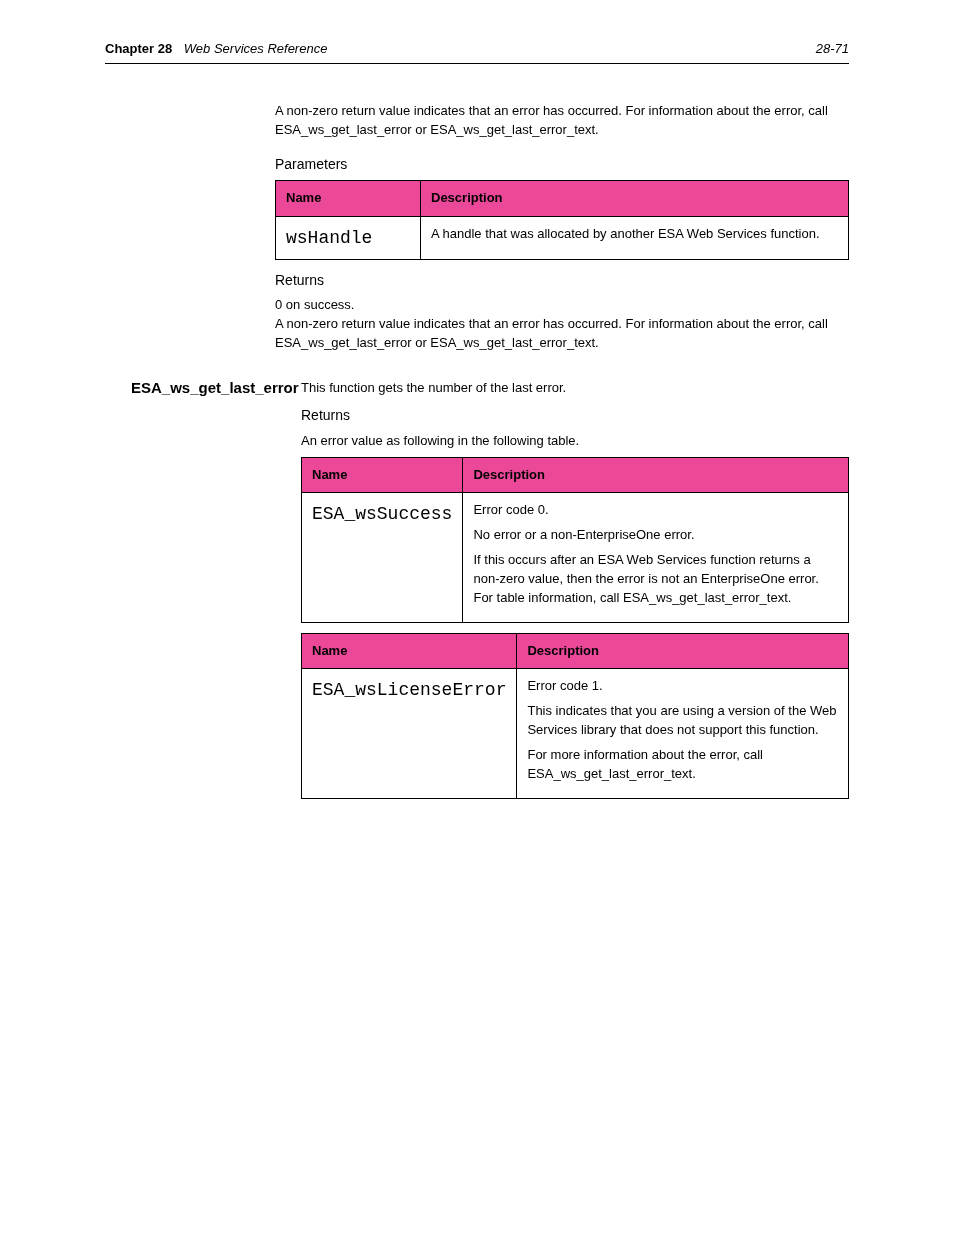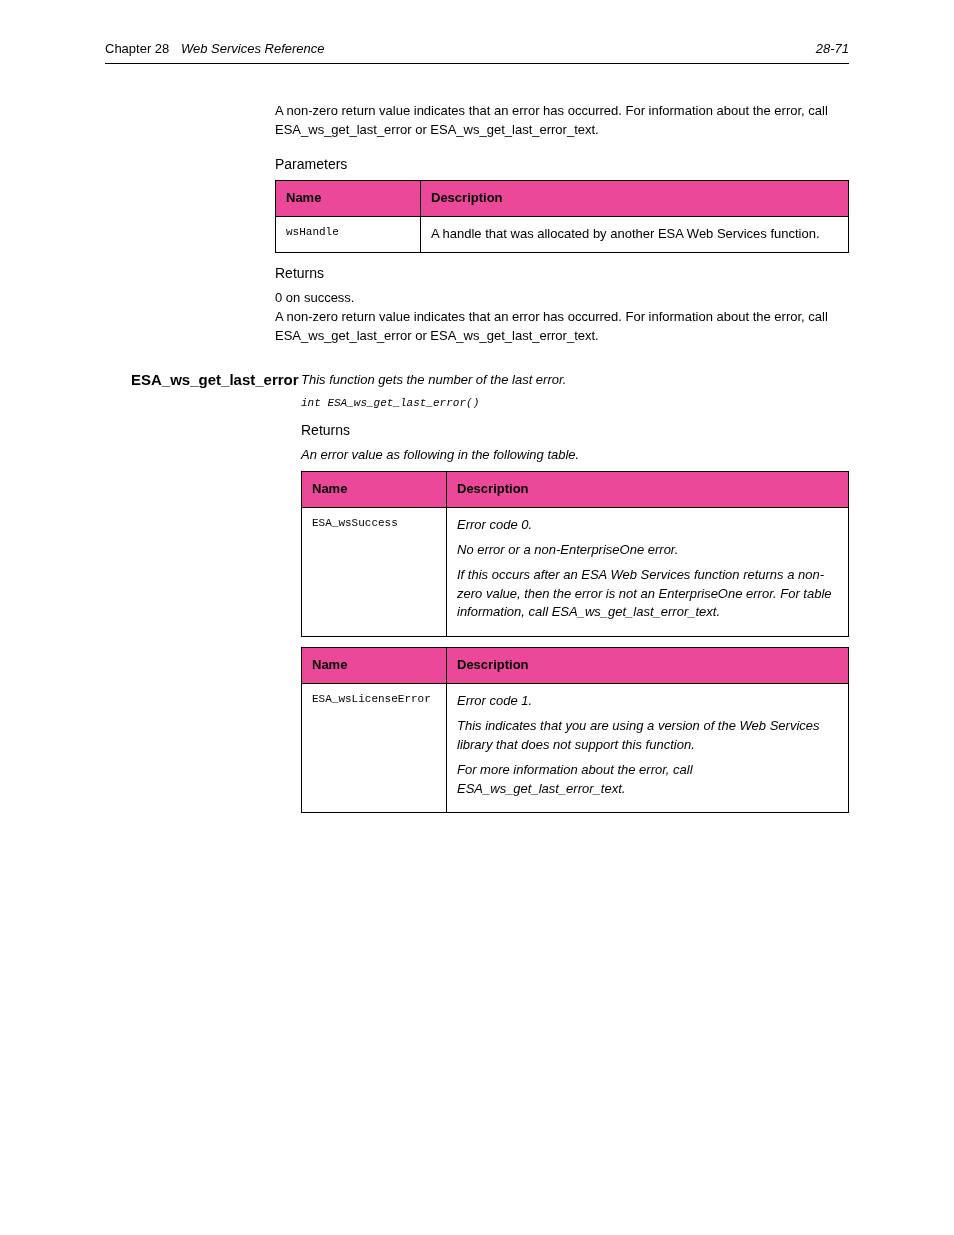--- a/index.html
+++ b/index.html
@@ -1,33 +1,33 @@
 <!DOCTYPE html>
 <html><head>
 <meta charset="utf-8">
 <style>
   * { box-sizing: border-box; margin: 0; padding: 0; }
   html, body { width: 954px; background: #fff; font-family: "Helvetica Neue", Helvetica, Arial, sans-serif; color: #000; font-size: 13px; line-height: 1.45; }
   .page { padding: 40px 105px 80px 105px; }
   .runhead { display: flex; justify-content: space-between; align-items: baseline; border-bottom: 1px solid #000; padding-bottom: 4px; margin-bottom: 38px; font-size: 13px; }
-  .runhead .chap-num { font-weight: 400; }
+  .runhead .chap-num { font-weight: 700; }
   .runhead .chap-title { font-style: italic; margin-left: 8px; }
   .runhead .page-num { font-style: italic; }
   .right-col { margin-left: 170px; }
   .sec-intro { margin-left: 170px; margin-bottom: 14px; }
   .sec-row { display: flex; align-items: flex-start; margin-top: 26px; }
   .sec-label { width: 170px; flex: 0 0 170px; font-size: 17px; font-weight: 600; margin-left: 26px; }
   .sec-body { flex: 1; font-size: 13px; }
-  .sec-body p { margin-bottom: 6px; font-style: italic; }
+  .sec-body p { margin-bottom: 6px; }
   .small-head { font-size: 14px; font-weight: 400; margin-top: 8px; margin-bottom: 6px; }
   table.param { width: 100%; border-collapse: collapse; margin-top: 6px; margin-bottom: 10px; font-size: 13px; }
   table.param th, table.param td { border: 1px solid #000; text-align: left; vertical-align: top; padding: 8px 10px; }
   table.param th { background: #ec4899; font-weight: 600; }
   table.param td.label { width: 145px; }
-  .code { font-family: "Courier New", Courier, monospace; font-size: 11px; }
+  .code { font-family: "Courier New", Courier, monospace; font-size: 18px; }
 </style>
 </head>
 <body>
 
 <div class="page">
 
   <div class="runhead">
     <div>
       <span class="chap-num">Chapter 28</span>
       <span class="chap-title">Web Services Reference</span>
@@ -53,21 +53,20 @@
       </table>
     <div class="small-head">Returns</div>
     <p style="white-space: pre-line;">0 on success.
 A non-zero return value indicates that an error has occurred. For information about the error, call ESA_ws_get_last_error or ESA_ws_get_last_error_text.</p>
   </div>
 
   <div class="sec-row">
     <div class="sec-label" style="font-size:15px; line-height:1.25; word-break:break-word;">ESA_ws_get_last_error</div>
     <div class="sec-body">
       <p>This function gets the number of the last error.</p>
-      <p class="code">int ESA_ws_get_last_error()</p>
       <div class="small-head">Returns</div>
       <p>An error value as following in the following table.</p>
 
       <table class="param">
         <tbody>
             <tr>
           <th>Name</th>
           <th>Description</th>
         </tr>
         <tr>

